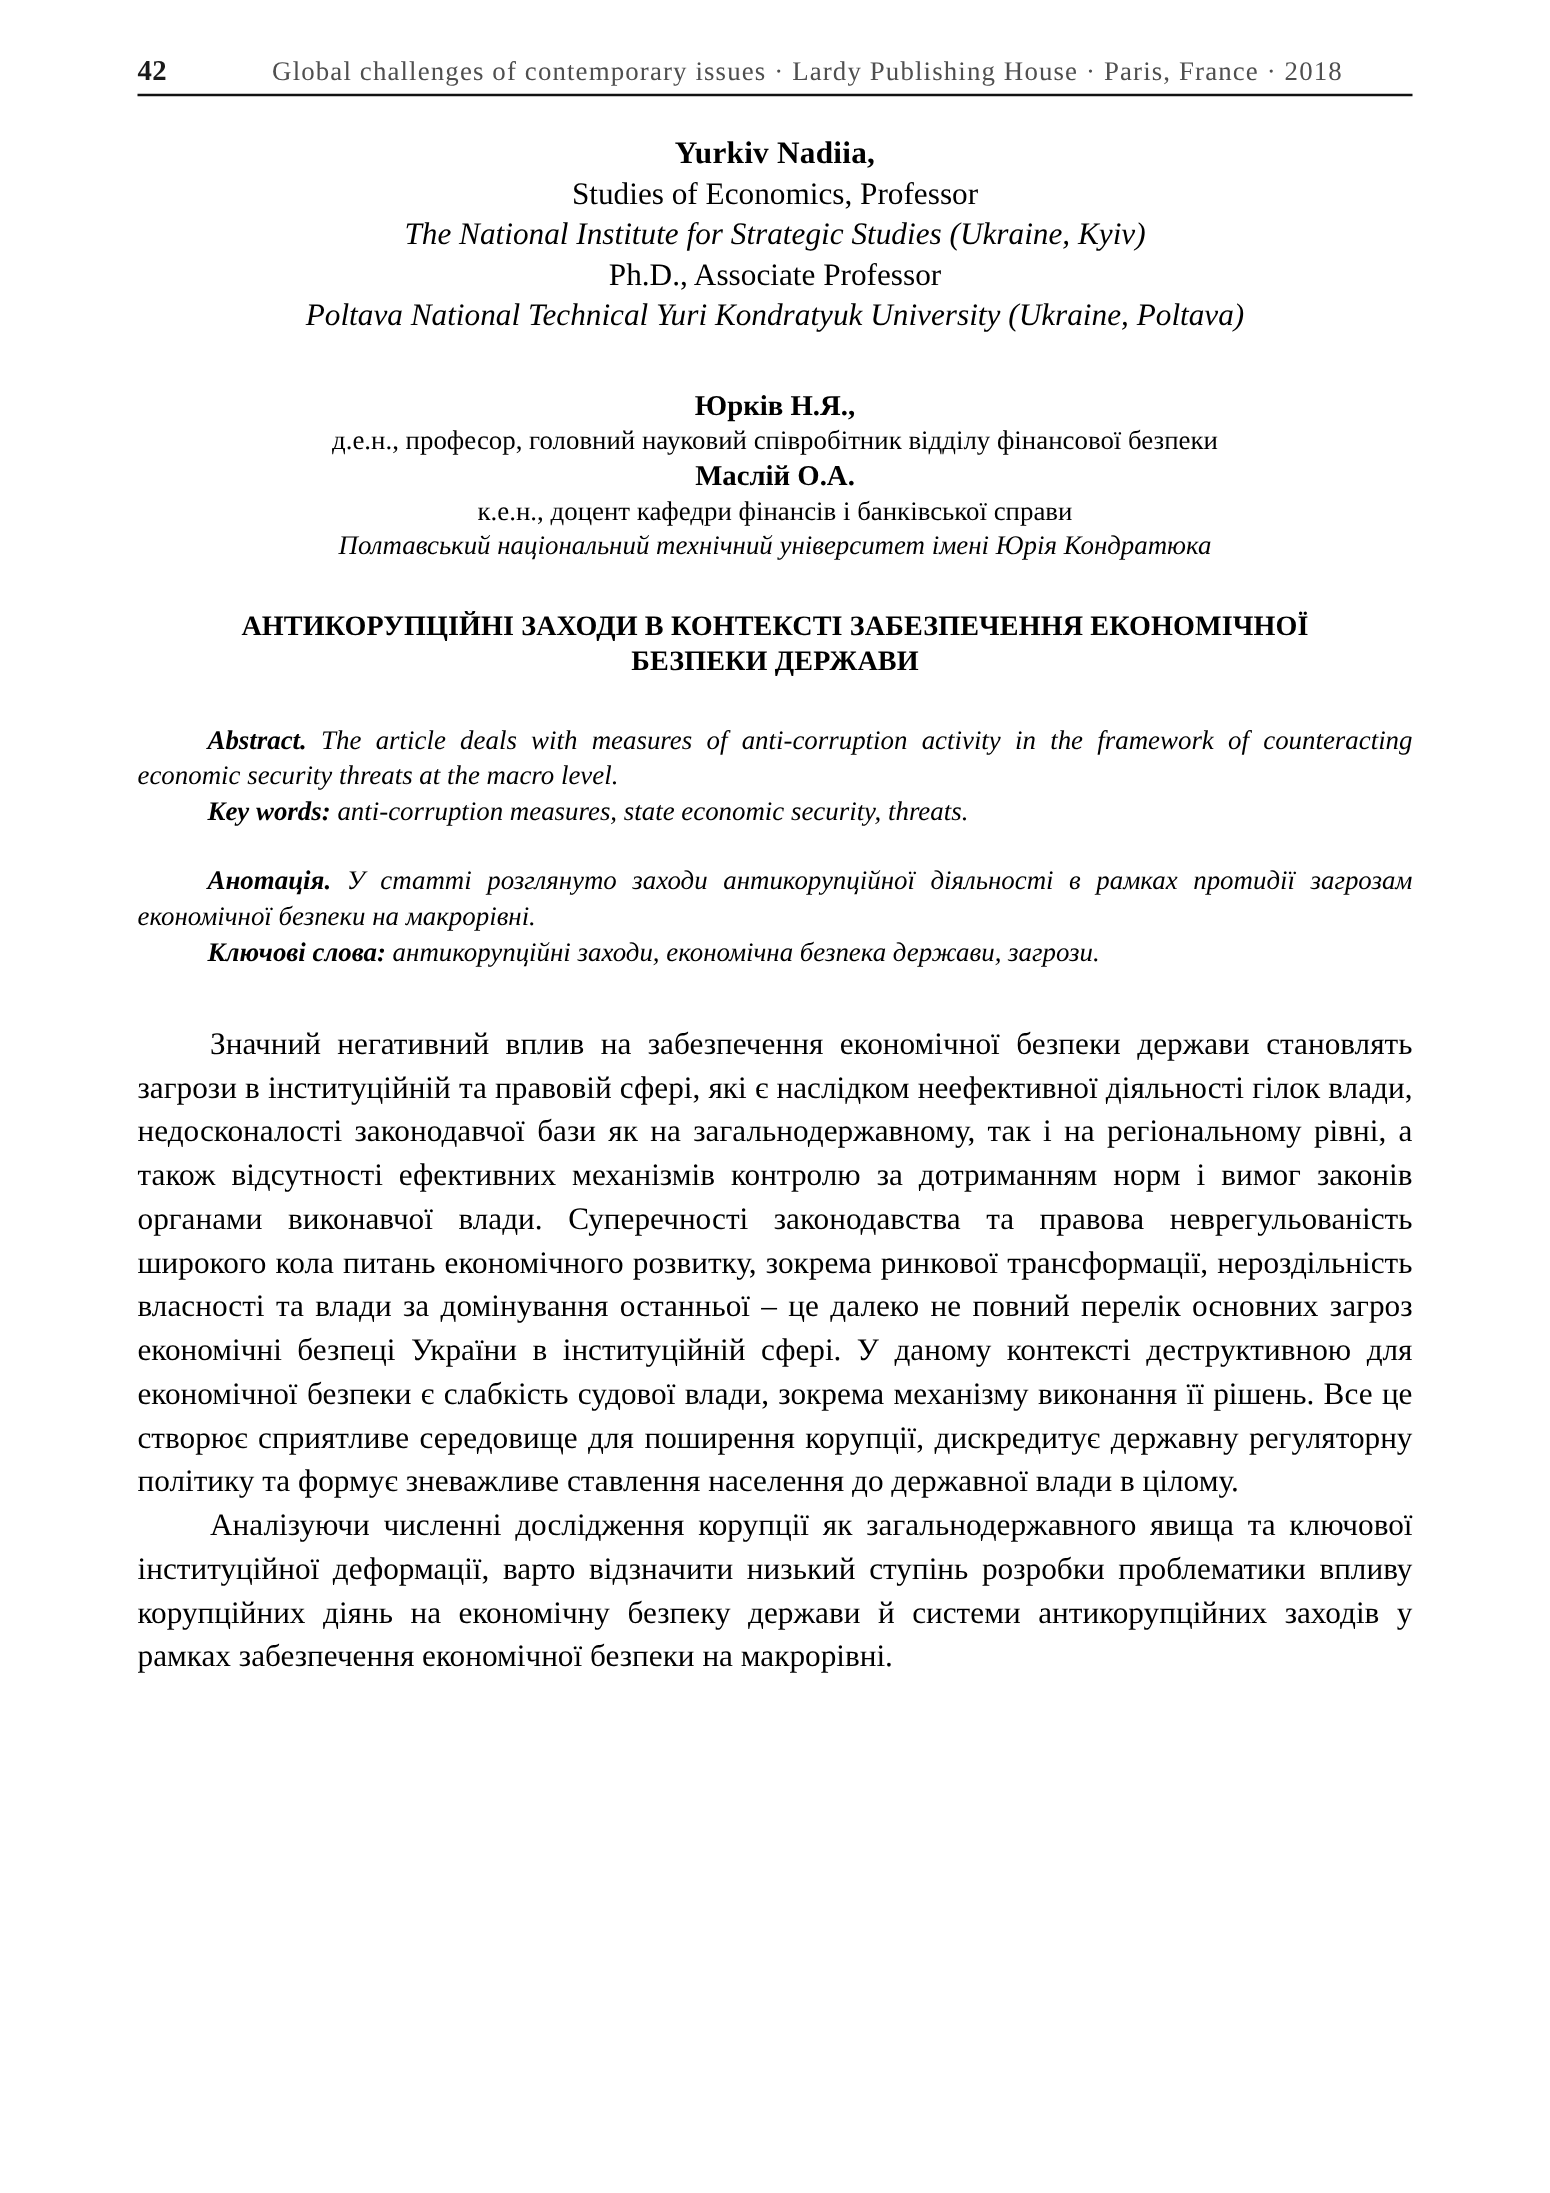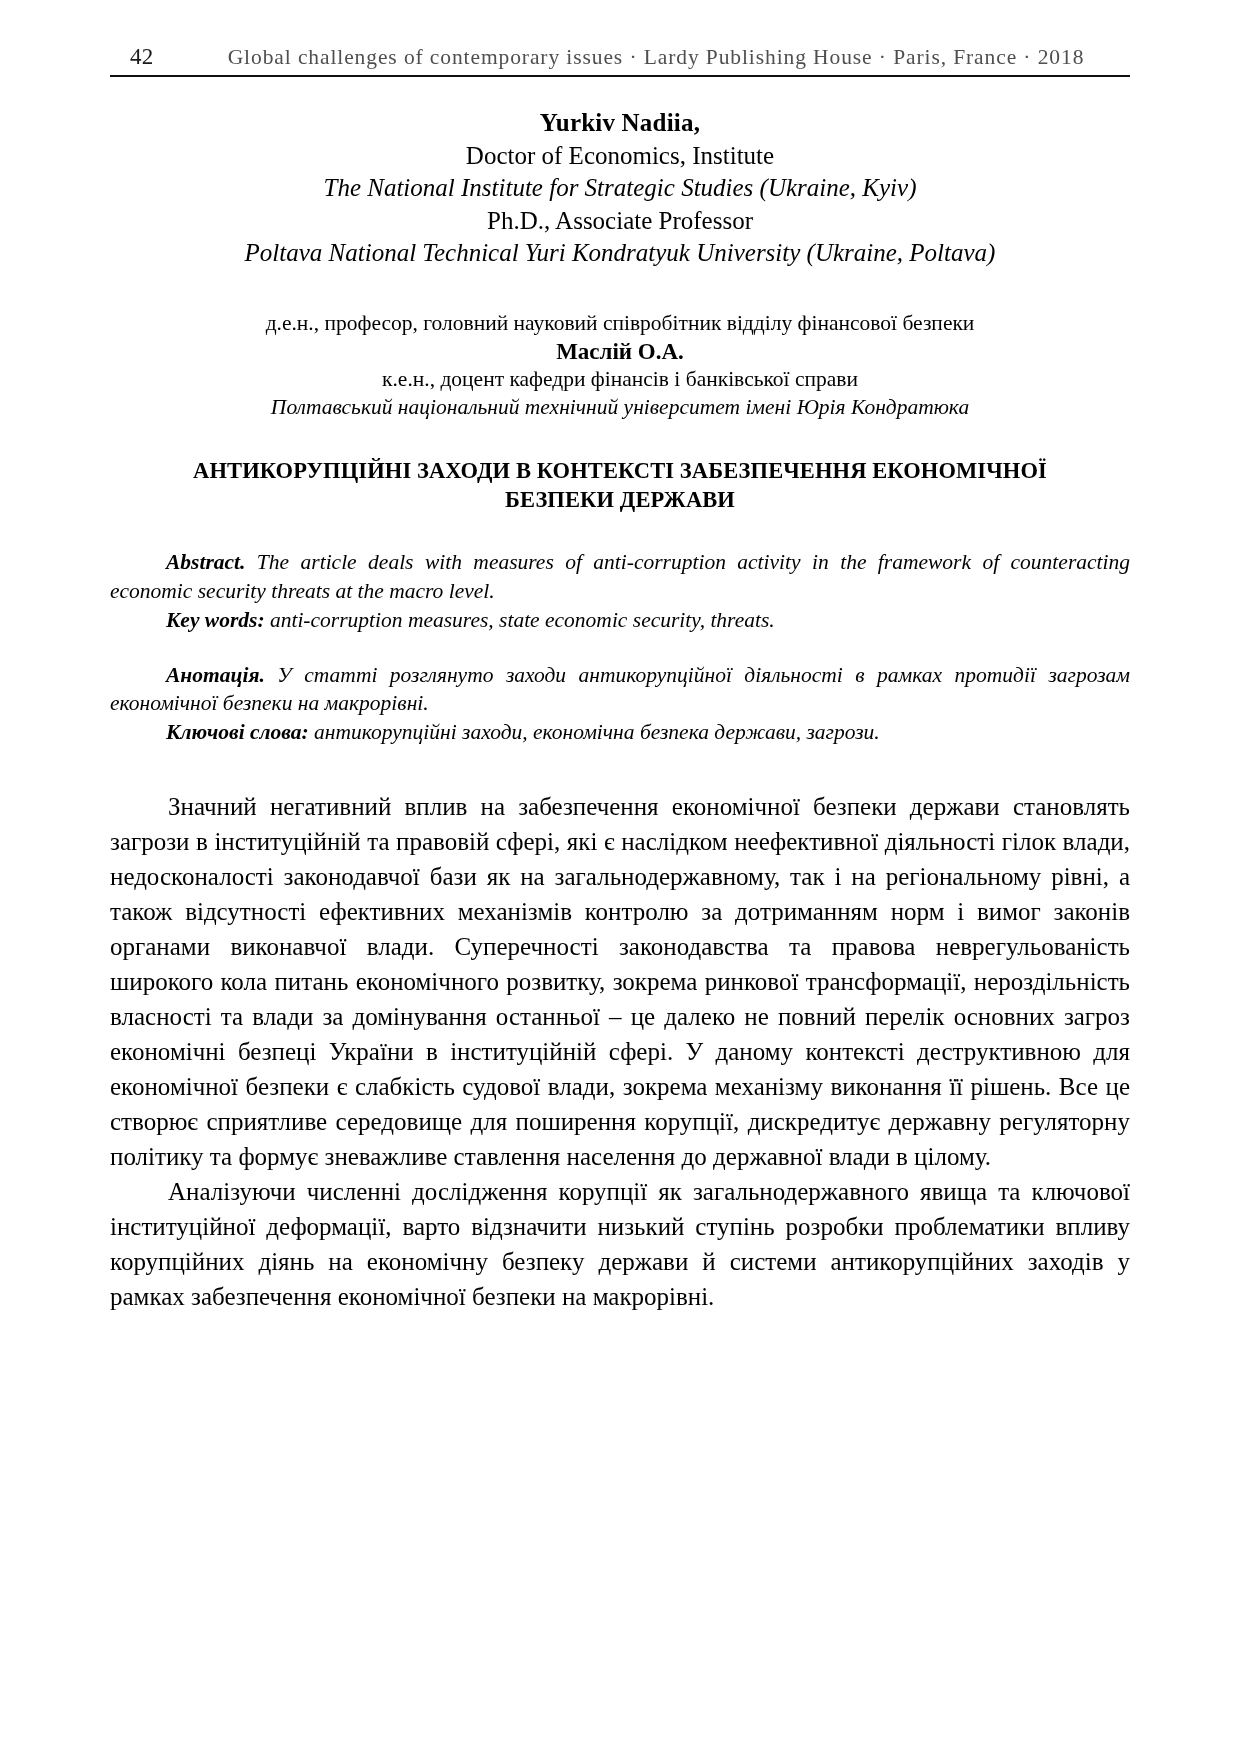--- a/index.html
+++ b/index.html
@@ -26,26 +26,25 @@
   
   .runhead {
     display: flex;
     align-items: baseline;
     border-bottom: 2.2px solid #111;
     padding-bottom: 5px;
     margin-bottom: 30px;
   }
   .runhead .folio {
     font-size: 23px;
-    font-weight: 400;
+    font-weight: 700;
     color: #1a1a1a;
     width: 52px;
     flex: 0 0 52px;
     letter-spacing: 0.3px;
-    margin-left: 20px;
   }
   .runhead .rh-text {
     flex: 1 1 auto;
     font-size: 21.5px;
     color: #4f4f4f;
     letter-spacing: 0.9px;
     white-space: nowrap;
     text-align: center;
   }
 
@@ -142,28 +141,29 @@
 
 <div class="page">
 
   <div class="runhead">
     <div class="folio">42</div>
     <div class="rh-text">Global challenges of contemporary issues · Lardy Publishing House · Paris, France · 2018</div>
   </div>
 
   <div class="authors">
     <div class="au-name">Yurkiv Nadiia,</div>
-    <div class="au-degree">Doctor of Economics, Institute</div>
+    <div class="au-degree">Studies of Economics, Professor</div>
     <div class="au-affil">The National Institute for Strategic Studies (Ukraine, Kyiv)</div>
     <div class="au-degree">Ph.D., Associate Professor</div>
     <div class="au-affil">Poltava National Technical Yuri Kondratyuk University (Ukraine, Poltava)</div>
   </div>
 
 
   <div class="authors-uk">
+    <div class="auk-name">Юрків Н.Я.,</div>
     <div class="auk-degree">д.е.н., професор, головний науковий співробітник відділу фінансової безпеки</div>
     <div class="auk-name">Маслій О.А.</div>
     <div class="auk-degree">к.е.н., доцент кафедри фінансів і банківської справи</div>
     <div class="auk-affil">Полтавський національний технічний університет імені Юрія Кондратюка</div>
   </div>
 
   <div class="title-uk">
     <div>АНТИКОРУПЦІЙНІ ЗАХОДИ В КОНТЕКСТІ ЗАБЕЗПЕЧЕННЯ ЕКОНОМІЧНОЇ</div>
     <div>БЕЗПЕКИ ДЕРЖАВИ</div>
   </div>

